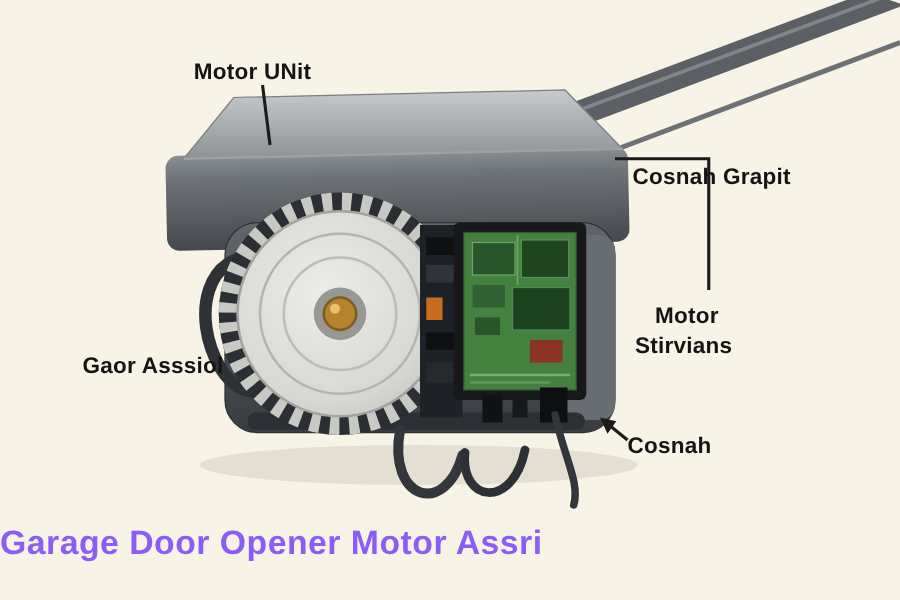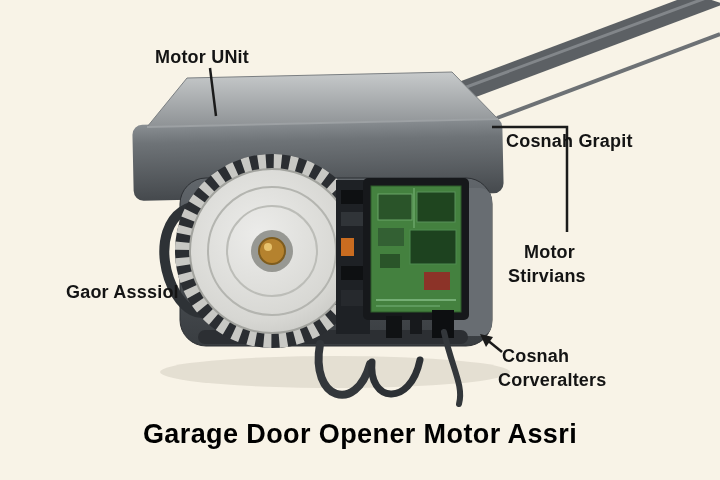--- a/index.html
+++ b/index.html
@@ -12,22 +12,22 @@
     letter-spacing:.2px; white-space:nowrap;
   }
   .lbl-motor-unit   { left:155px; top:47px;  }
   .lbl-chain        { left:506px; top:103px;margin-top:28px; }
   .lbl-gear         { left:66px;  top:282px; }
   .lbl-load-1       { left:524px; top:242px; }
   .lbl-load-2       { left:508px; top:266px; }
   .lbl-driver-1     { left:502px; top:346px; }
   .lbl-driver-2     { left:498px; top:370px; }
   .diagram-title {
-    position:absolute; left:0; right:0; top:419px; text-align:center;
-    font-size:27px; font-weight:700; color:#000000; letter-spacing:.4px;
+    position:absolute; left:0; right:0; top:419px; 
+    font-size:27px; font-weight:700; color:#8b5cf6; letter-spacing:.4px;
   }
 </style>
 </head>
 <body>
 
 <div class="stage" style="background: rgb(248, 243, 231);">
 
   <svg width="720" height="480" viewBox="0 0 720 480">
     <defs>
       <linearGradient id="gTop" x1="0" y1="0" x2="0" y2="1">
@@ -126,16 +126,15 @@
   <div class="label lbl-motor-unit">Motor UNit</div>
 
   <div class="label lbl-chain">Cosnah Grapit</div>
 
   <div class="label lbl-gear">Gaor Asssiol</div>
 
   <div class="label lbl-load-1">Motor</div>
   <div class="label lbl-load-2">Stirvians</div>
 
   <div class="label lbl-driver-1">Cosnah</div>
-  <div class="label lbl-driver-2">Corveralters</div>
 
   <div class="diagram-title">Garage Door Opener Motor Assri</div>
 </div>
 
 </body></html>

